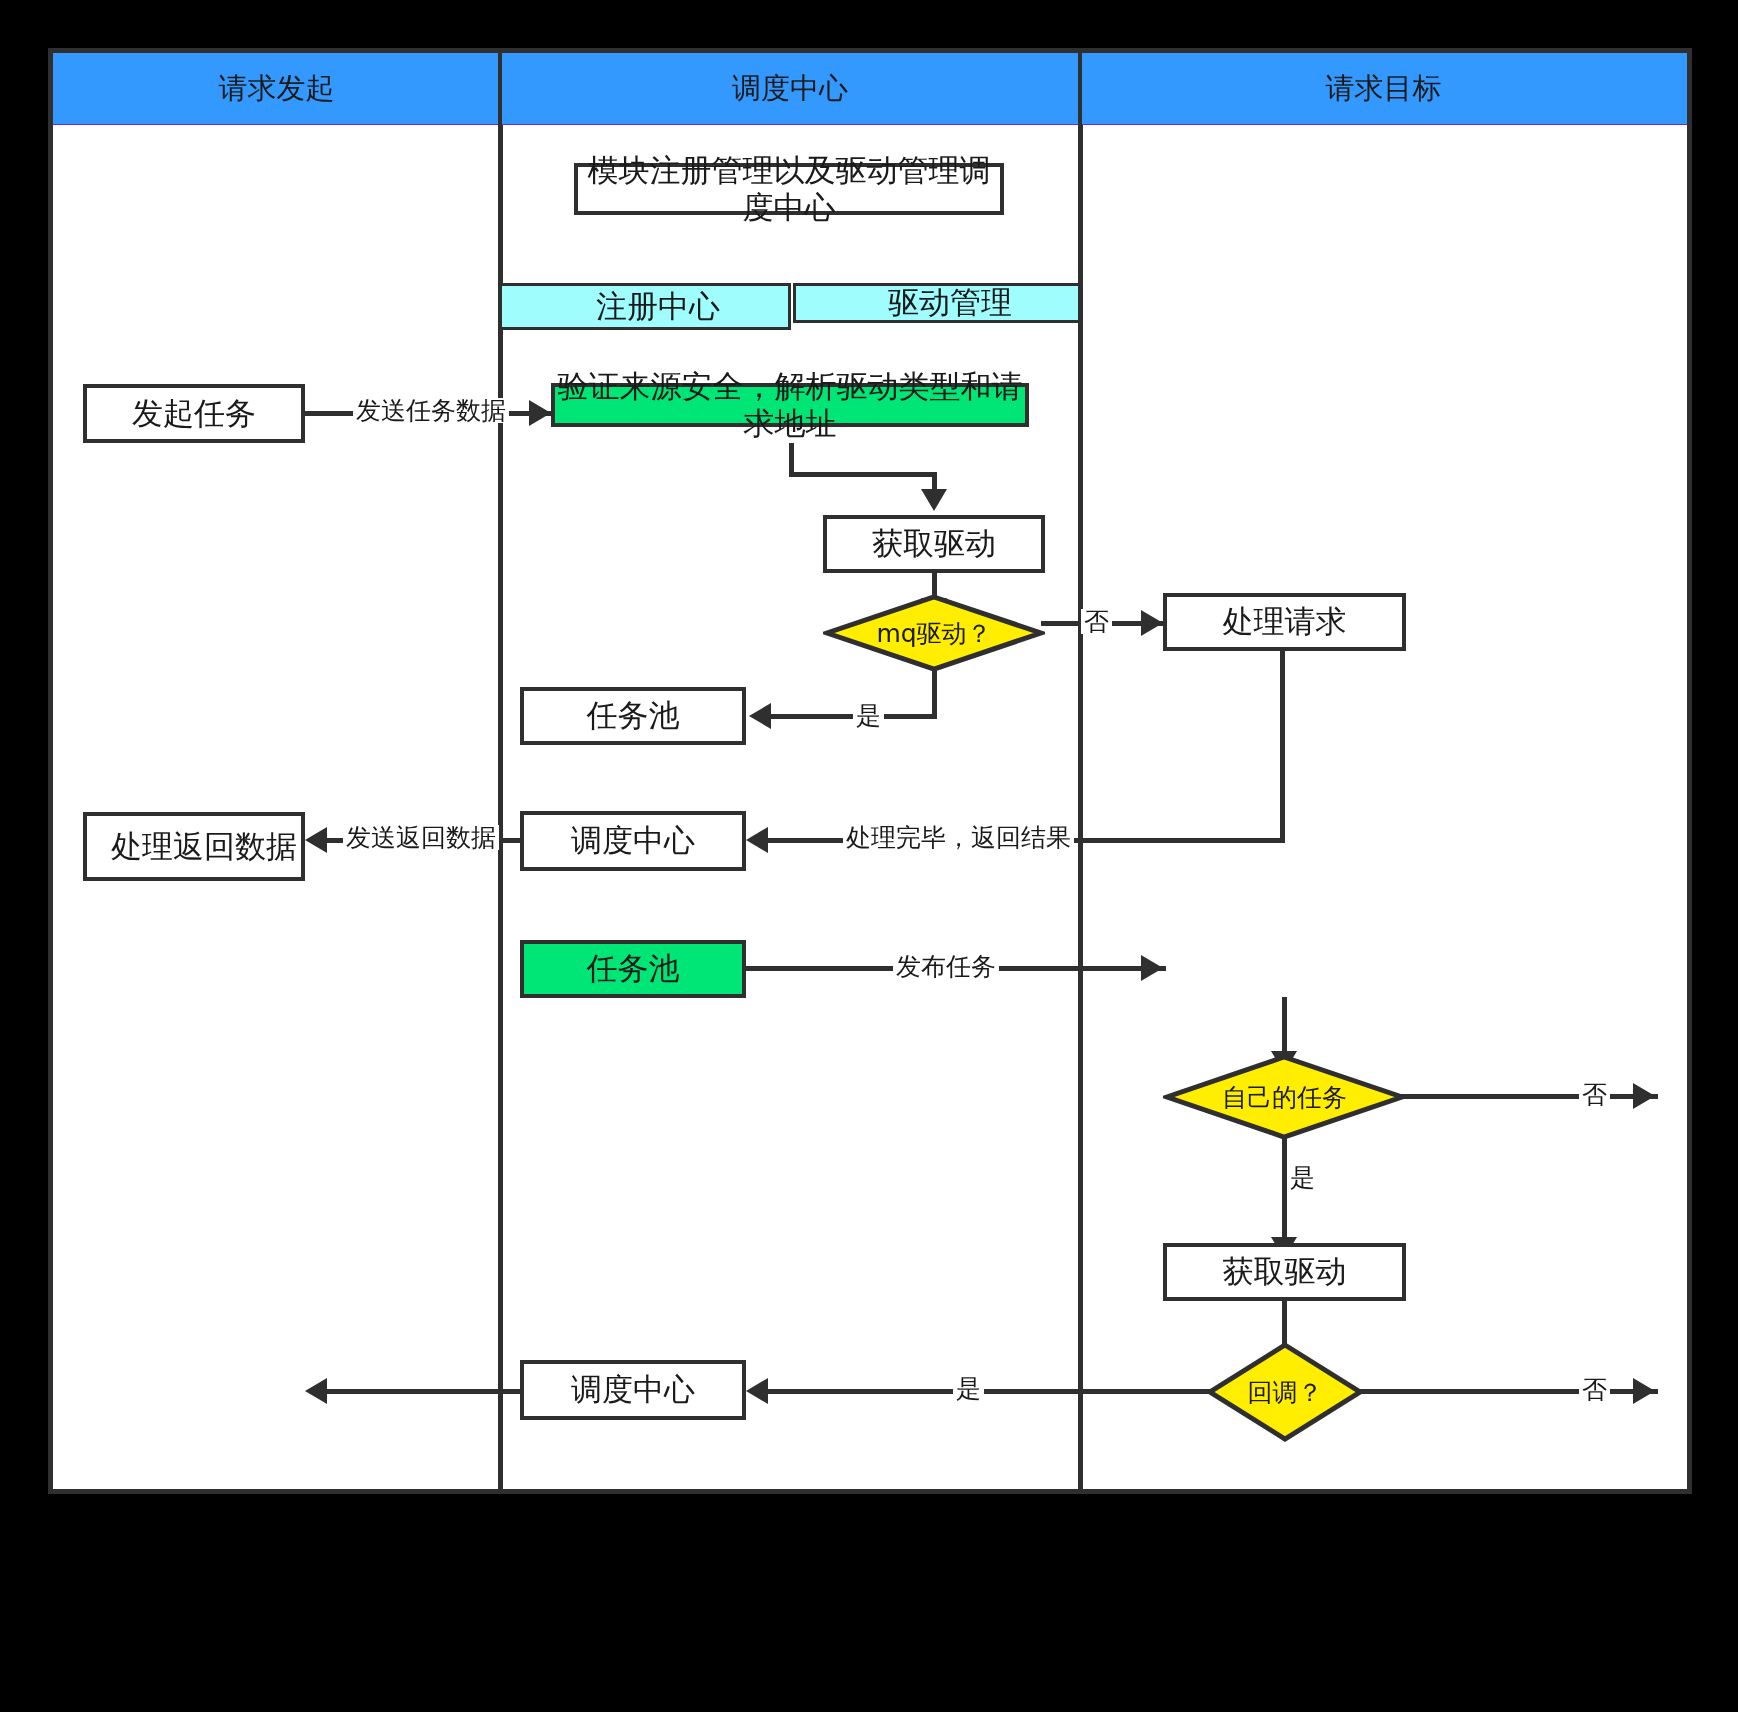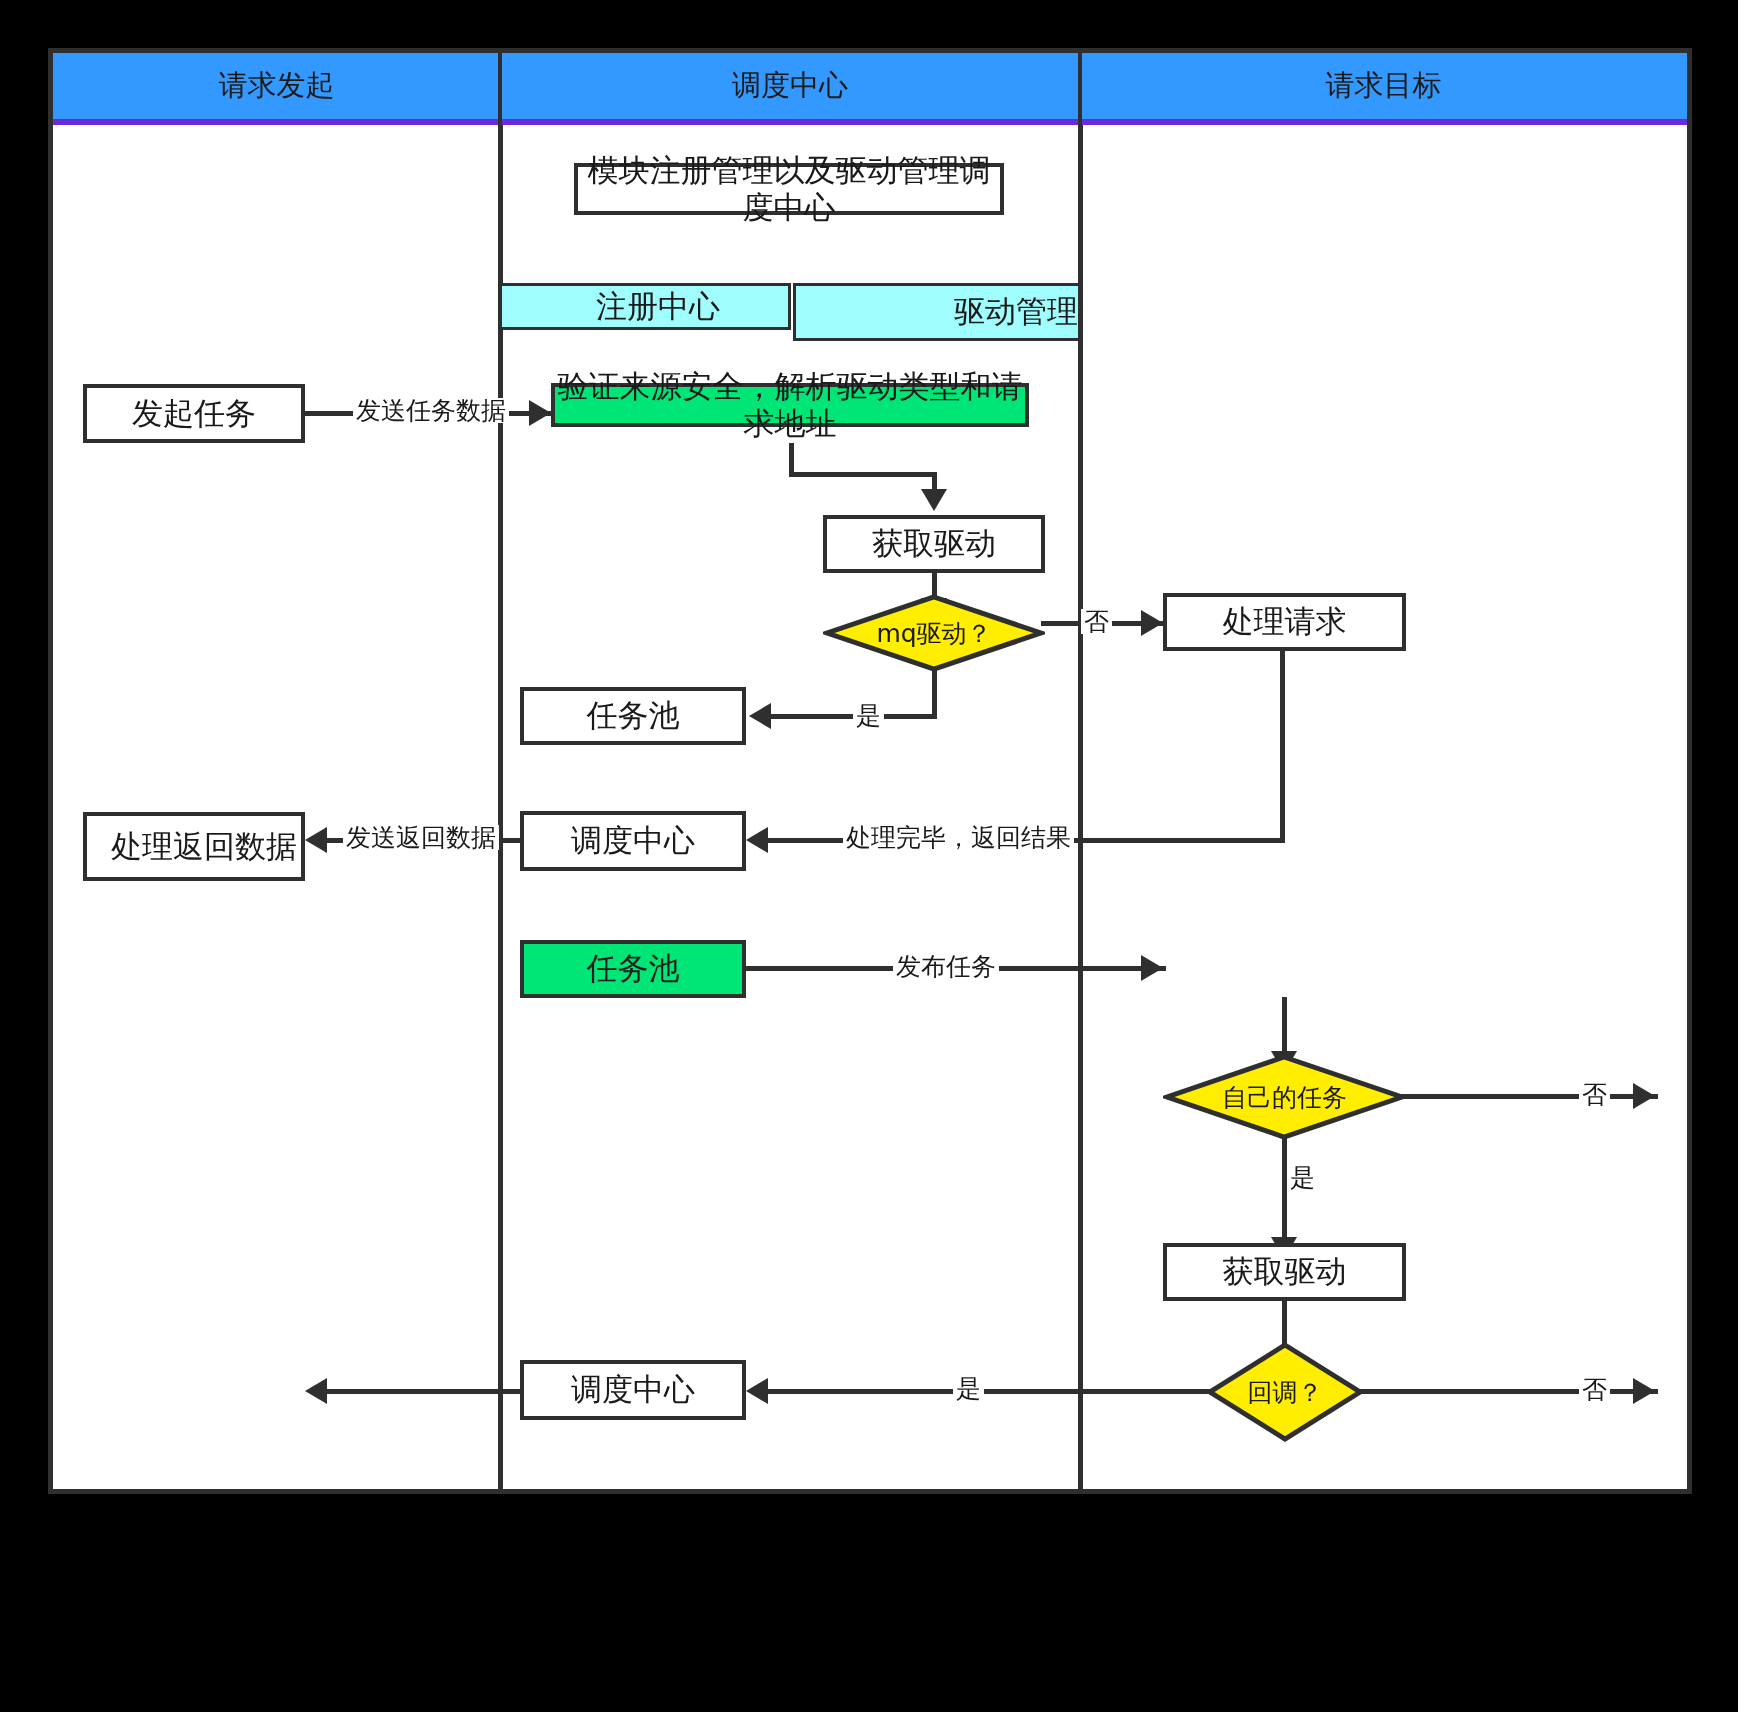--- a/index.html
+++ b/index.html
@@ -1,21 +1,21 @@
 <!DOCTYPE html>
 <html><head>
 <meta charset="utf-8">
 <style>
   html,body{margin:0;padding:0;background:#000;}
   body{width:1738px;height:1712px;font-family:"DejaVu Sans","Liberation Sans",sans-serif;}
   #stage{position:relative;width:1738px;height:1712px;background:#000;overflow:hidden;}
   #diagram{position:absolute;left:48px;top:48px;width:1644px;height:1446px;background:#fff;
            border:5px solid #2f2f2f;box-sizing:border-box;}
   .lane-head{position:absolute;top:0;height:72px;background:#3399ff;
-             border-bottom:6px solid #6d28d9;box-sizing:border-box;
+             border-bottom:1px solid #6d28d9;box-sizing:border-box;
              display:flex;align-items:center;justify-content:center;
              font-size:29px;color:#1a1a1a;}
   .lane-sep{position:absolute;top:72px;bottom:0;width:5px;background:#2f2f2f;}
   .head-sep{position:absolute;top:0;height:72px;width:4px;background:#2f2f2f;}
   .node{position:absolute;box-sizing:border-box;border:4px solid #2f2f2f;background:#fff;
         display:flex;align-items:center;justify-content:center;text-align:center;
         font-size:31px;color:#1a1a1a;line-height:1.2;}
   .node.cyan{background:#9ffdfd;border:3px solid #2f2f2f;padding-left:26px;}
   .node.green{background:#00e676;}
   .diamond{position:absolute;display:flex;align-items:center;justify-content:center;}
@@ -52,21 +52,21 @@
     <div class="lane-sep" style="left:445px;"></div>
     <div class="lane-sep" style="left:1025px;"></div>
 
     <div class="node" style="left:521px;top:110px;width:430px;height:52px;">
       <span>模块注册管理以及驱动管理调度中心</span>
     </div>
 
     <div class="node cyan" style="left:446px;top:230px;width:292px;height:47px;">
       <span>注册中心</span>
     </div>
-    <div class="node cyan" style="left:740px;top:230px;width:288px;height:58px;justify-content:flex-end;">
+    <div class="node cyan" style="left:740px;top:230px;width:288px;height:40px;">
       <span>驱动管理</span>
     </div>
 
     <div class="node" style="left:30px;top:331px;width:222px;height:59px;">
       <span>发起任务</span>
     </div>
     <div class="edge hline" style="left:252px;top:358px;width:246px;"></div>
     <div class="ah ah-r" style="left:476px;top:347px;"></div>
     <div class="lbl" style="left:300px;top:345px;">发送任务数据</div>
 

